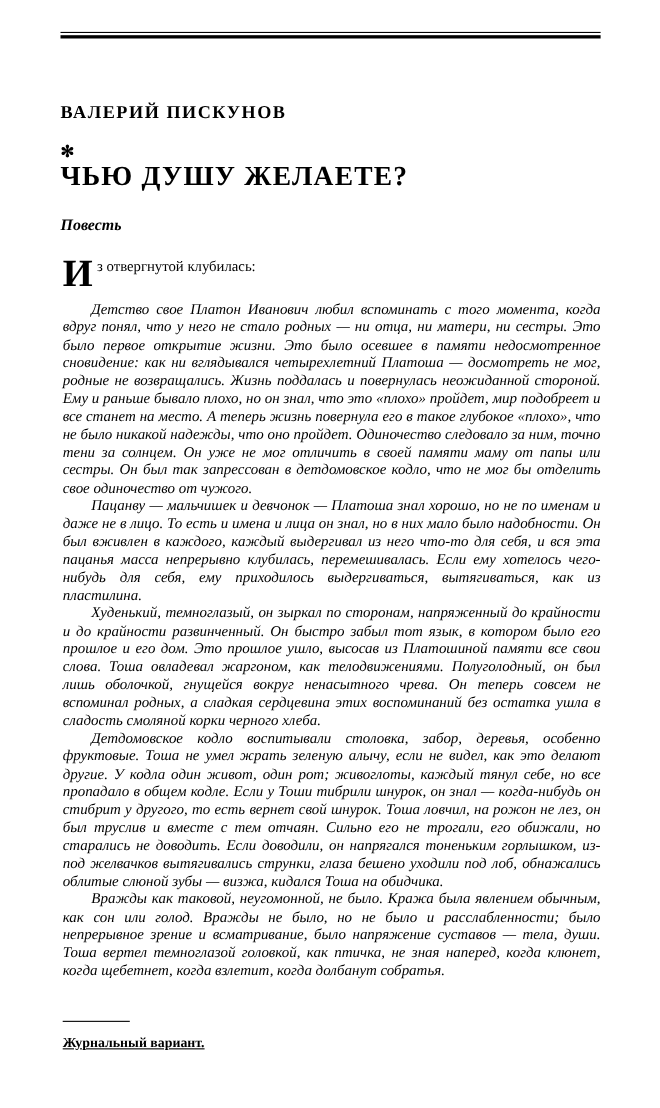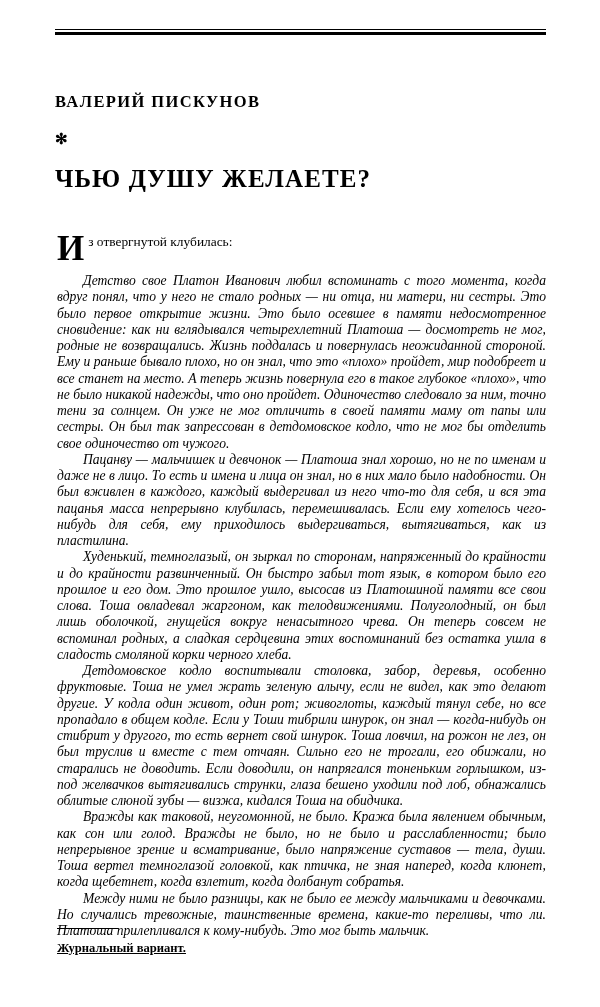--- a/index.html
+++ b/index.html
@@ -66,21 +66,20 @@
     font-weight: bold;
     line-height: 1;
     margin-top: 21px;
     letter-spacing: 0;
   }
   .maintitle {
     font-size: 25px;
     font-weight: bold;
     letter-spacing: 1.1px;
     line-height: 1.1;
-    margin-top: 18px;
     white-space: nowrap;
   }
   .genre {
     font-size: 14.5px;
     font-weight: bold;
     font-style: italic;
     line-height: 1;
     margin-top: 23px;
   }
 
@@ -152,34 +151,34 @@
 
   <div class="top-rule">
     <div class="r-thin"></div>
     <div class="r-thick"></div>
   </div>
 
   <div class="titleblock">
     <div class="author">ВАЛЕРИЙ ПИСКУНОВ</div>
     <div class="star">✻</div>
     <div class="maintitle">ЧЬЮ ДУШУ ЖЕЛАЕТЕ?</div>
+    <div class="genre">Повесть</div>
   </div>
 
   <div class="body-area">
 
     <p class="intro">
       <span class="dropcap">И</span><span class="intro-text">з отвергнутой клубилась:</span>
     </p>
 
     <p class="para first">Детство свое Платон Иванович любил вспоминать с того момента, когда вдруг понял, что у него не стало родных — ни отца, ни матери, ни сестры. Это было первое открытие жизни. Это было осевшее в памяти недосмотренное сновидение: как ни вглядывался четырехлетний Платоша — досмотреть не мог, родные не возвращались. Жизнь поддалась и повернулась неожиданной стороной. Ему и раньше бывало плохо, но он знал, что это «плохо» пройдет, мир подобреет и все станет на место. А теперь жизнь повернула его в такое глубокое «плохо», что не было никакой надежды, что оно пройдет. Одиночество следовало за ним, точно тени за солнцем. Он уже не мог отличить в своей памяти маму от папы или сестры. Он был так запрессован в детдомовское кодло, что не мог бы отделить свое одиночество от чужого.</p>
     <p class="para">Пацанву — мальчишек и девчонок — Платоша знал хорошо, но не по именам и даже не в лицо. То есть и имена и лица он знал, но в них мало было надобности. Он был вживлен в каждого, каждый выдергивал из него что-то для себя, и вся эта пацанья масса непрерывно клубилась, перемешивалась. Если ему хотелось чего-нибудь для себя, ему приходилось выдергиваться, вытягиваться, как из пластилина.</p>
     <p class="para">Худенький, темноглазый, он зыркал по сторонам, напряженный до крайности и до крайности развинченный. Он быстро забыл тот язык, в котором было его прошлое и его дом. Это прошлое ушло, высосав из Платошиной памяти все свои слова. Тоша овладевал жаргоном, как телодвижениями. Полуголодный, он был лишь оболочкой, гнущейся вокруг ненасытного чрева. Он теперь совсем не вспоминал родных, а сладкая сердцевина этих воспоминаний без остатка ушла в сладость смоляной корки черного хлеба.</p>
     <p class="para">Детдомовское кодло воспитывали столовка, забор, деревья, особенно фруктовые. Тоша не умел жрать зеленую алычу, если не видел, как это делают другие. У кодла один живот, один рот; живоглоты, каждый тянул себе, но все пропадало в общем кодле. Если у Тоши тибрили шнурок, он знал — когда-нибудь он стибрит у другого, то есть вернет свой шнурок. Тоша ловчил, на рожон не лез, он был труслив и вместе с тем отчаян. Сильно его не трогали, его обижали, но старались не доводить. Если доводили, он напрягался тоненьким горлышком, из-под желвачков вытягивались струнки, глаза бешено уходили под лоб, обнажались облитые слюной зубы — визжа, кидался Тоша на обидчика.</p>
     <p class="para">Вражды как таковой, неугомонной, не было. Кража была явлением обычным, как сон или голод. Вражды не было, но не было и расслабленности; было непрерывное зрение и всматривание, было напряжение суставов — тела, души. Тоша вертел темноглазой головкой, как птичка, не зная наперед, когда клюнет, когда щебетнет, когда взлетит, когда долбанут собратья.</p>
-    <p class="para">Между ними не было разницы, как не было ее между мальчиками и девочками. Но случались тревожные, таинственные времена, какие-то переливы, что ли. Платоша прилепливался к кому-нибудь. Это мог быть мальчик.</p>
 
   </div>
 
   <div class="footnote">
     <div class="footnote-rule"></div>
     <div class="footnote-text">Журнальный вариант.</div>
   </div>
 
 </div>
 

